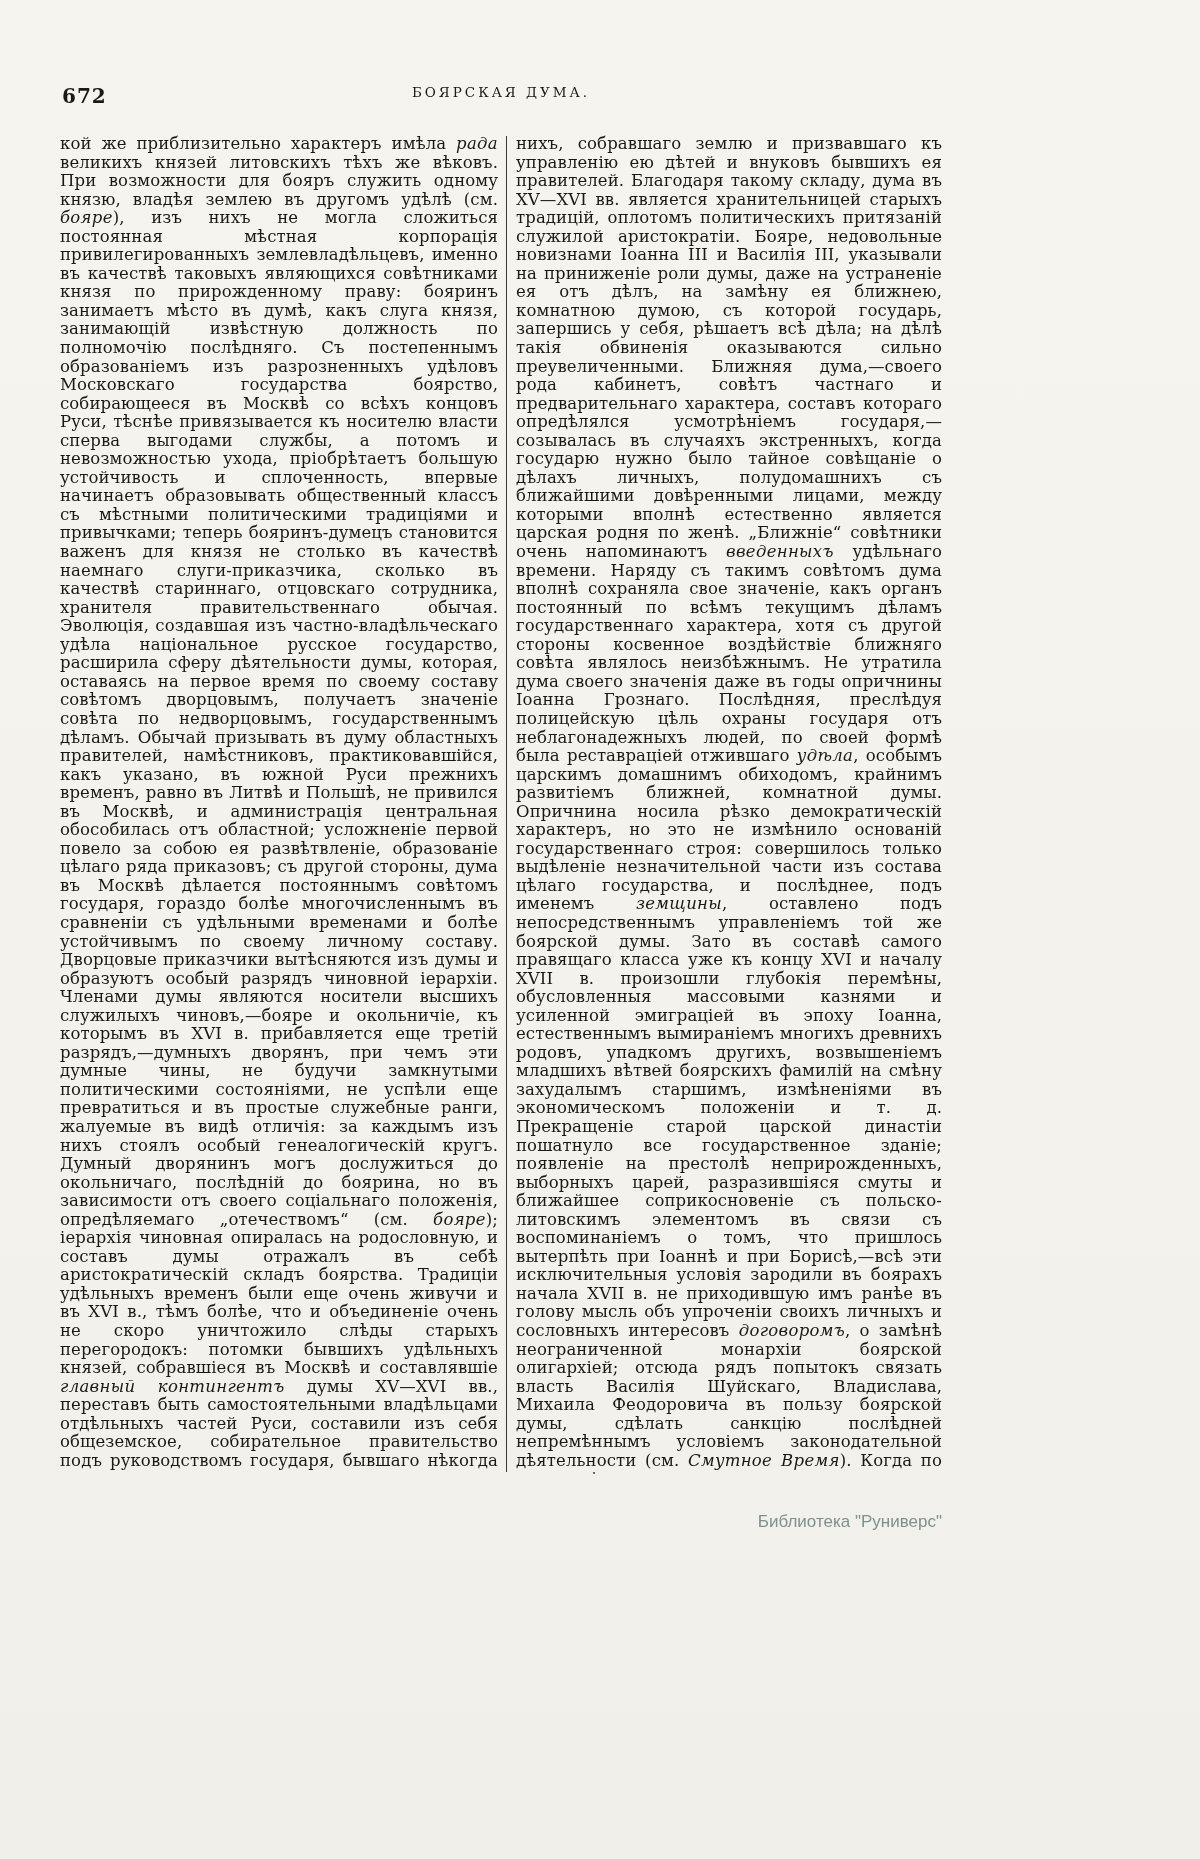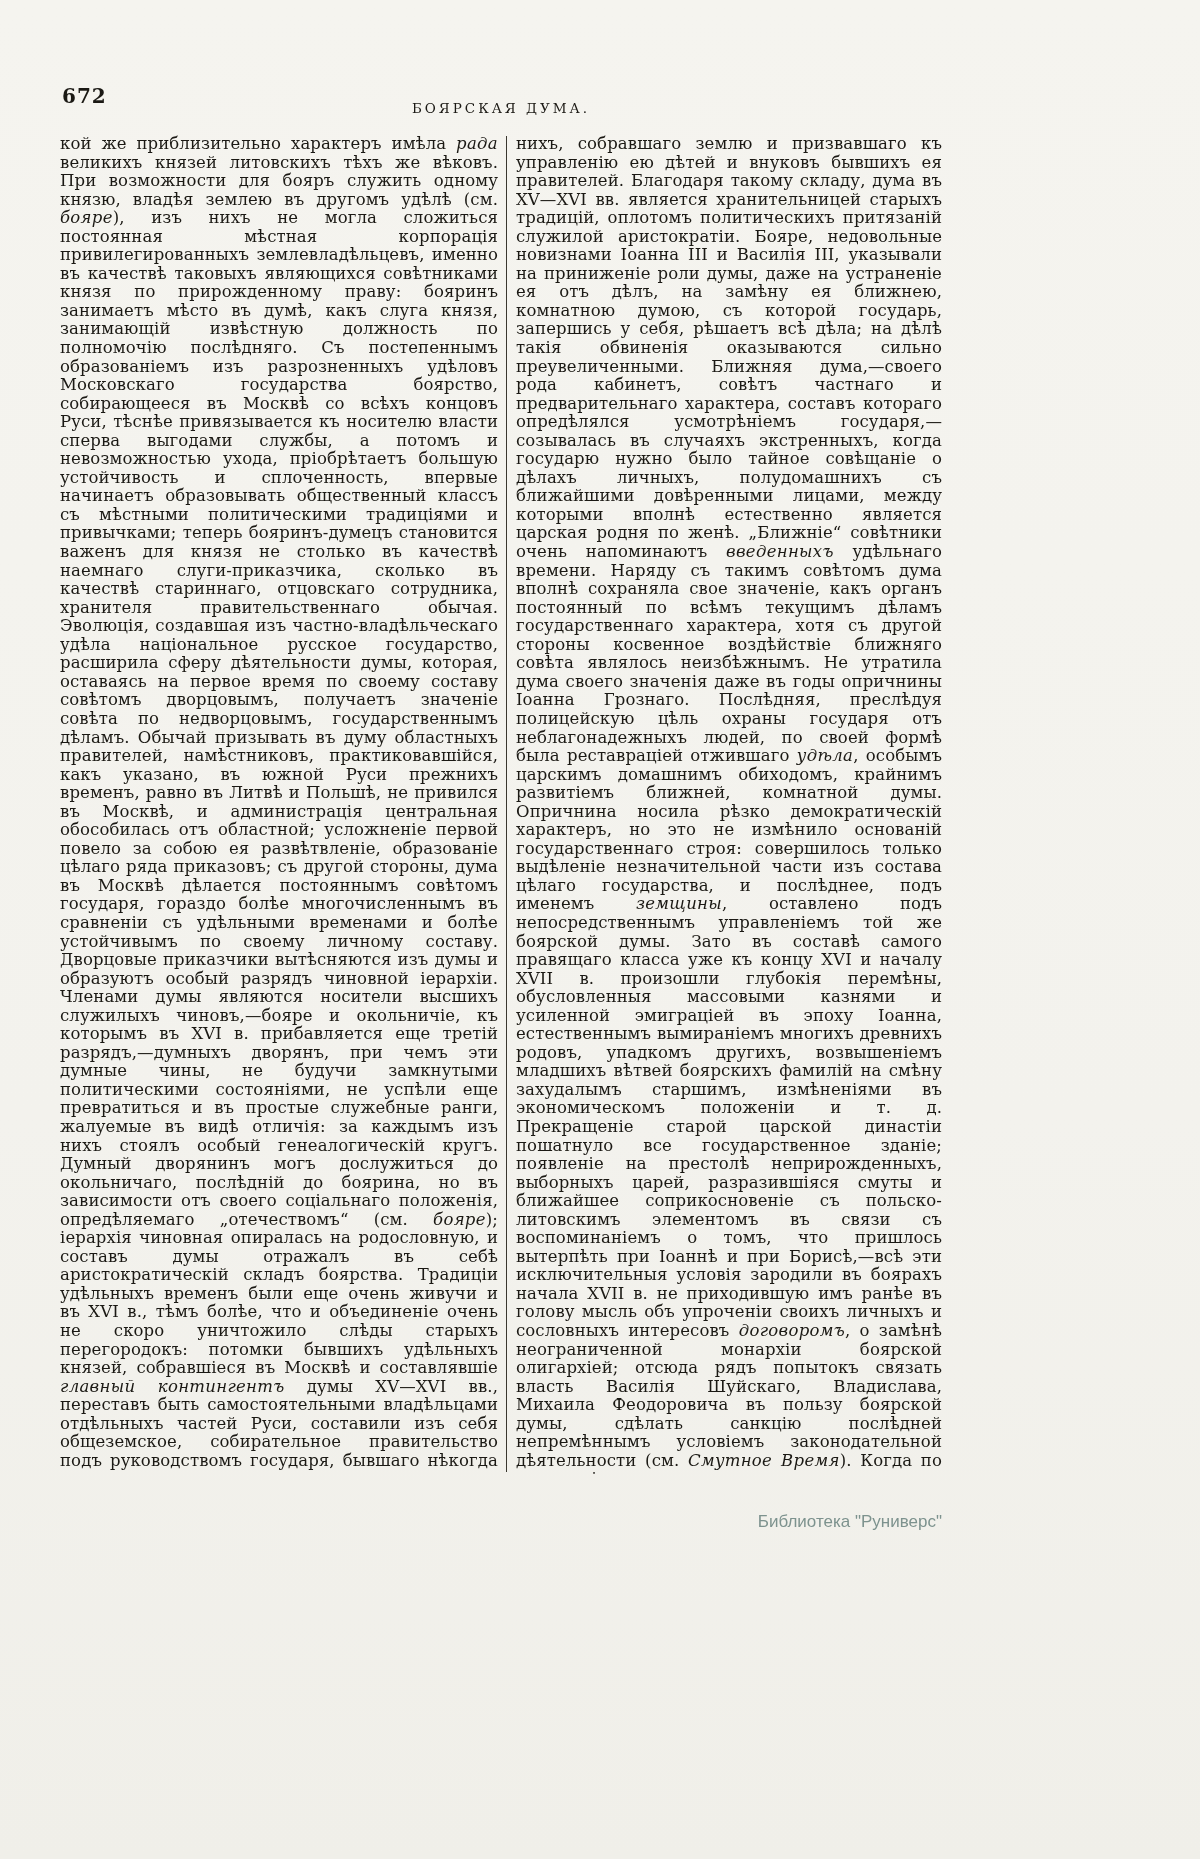--- a/index.html
+++ b/index.html
@@ -24,21 +24,21 @@
     position: absolute;
     left: 62px;
     top: 84px;
     font-size: 20px;
     font-weight: bold;
     letter-spacing: 1px;
   }
   .page-header {
     position: absolute;
     left: 60px;
-    top: 100px;
+    top: 84px;
     width: 882px;
     text-align: center;
     font-size: 13.5px;
     letter-spacing: 3px;
     font-weight: normal;
   }
   .text-column {
     position: absolute;
     top: 135px;
     height: 1340px;

